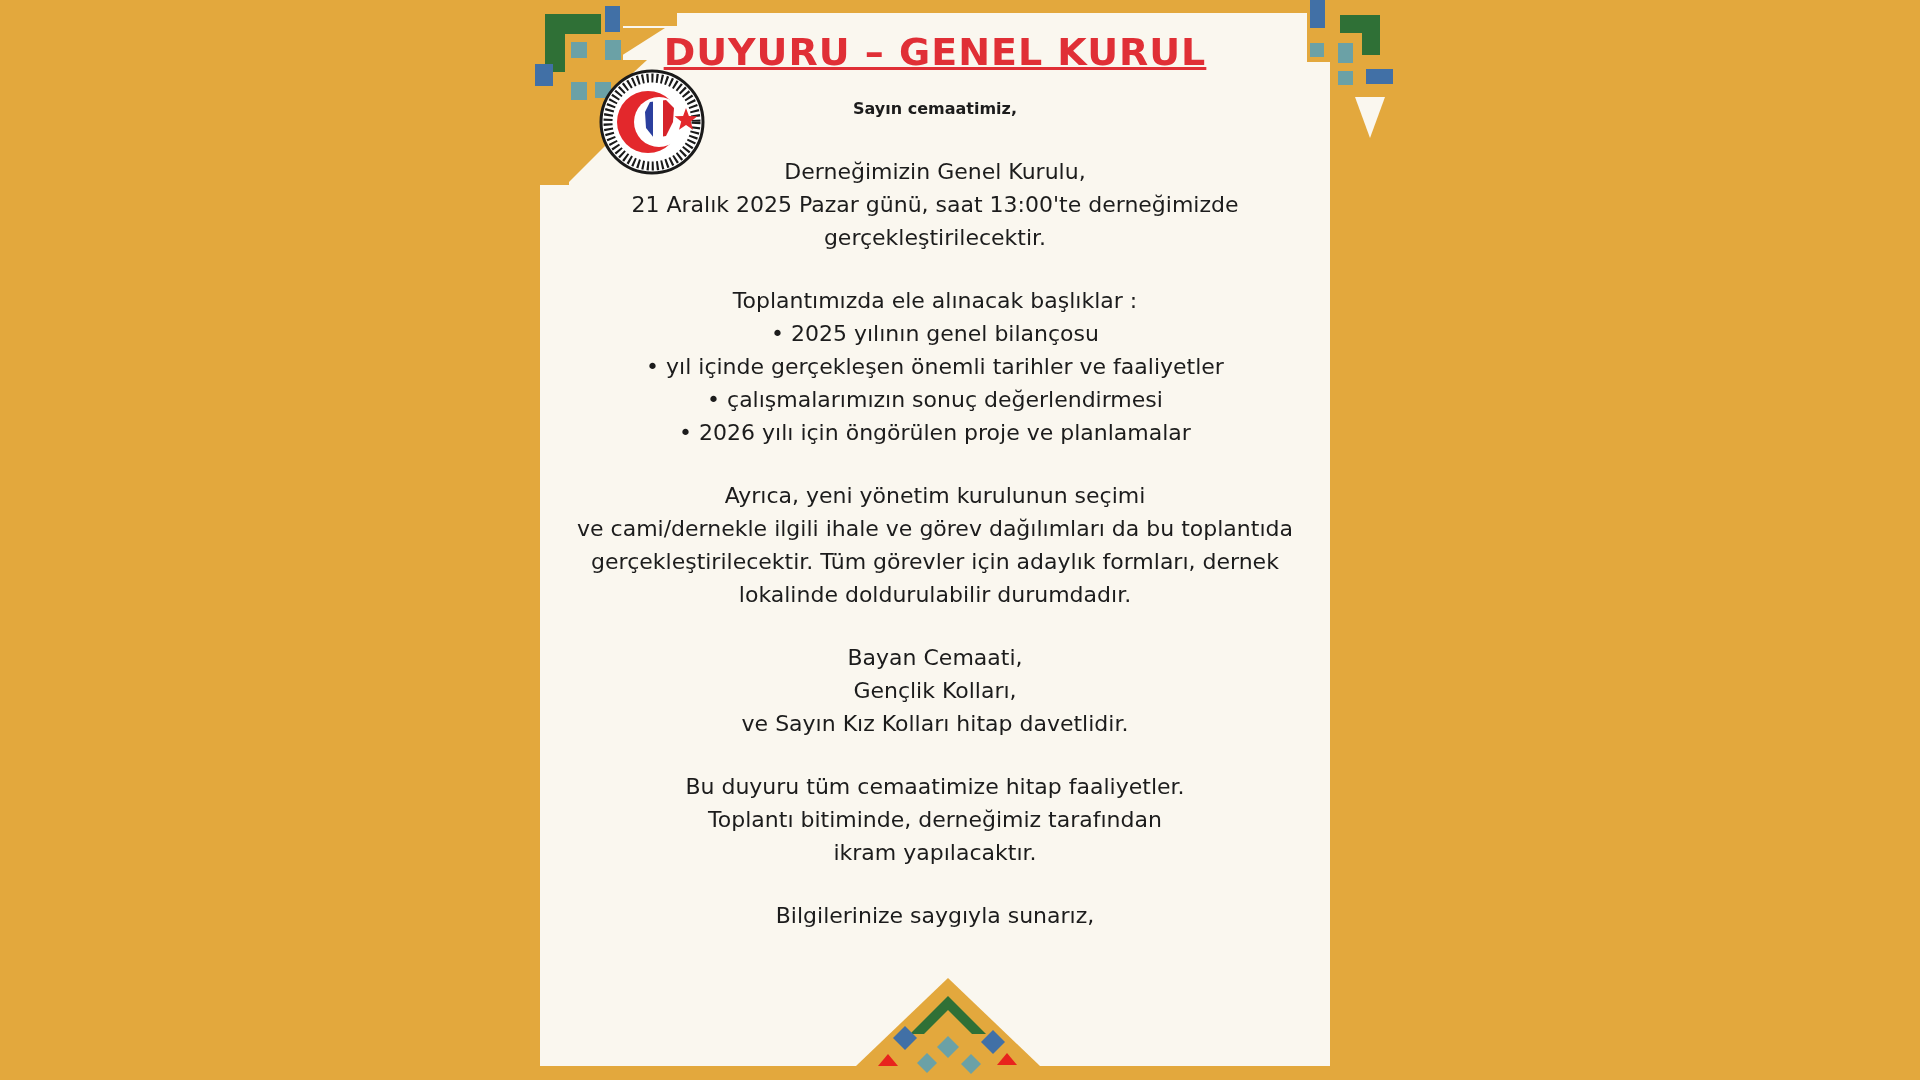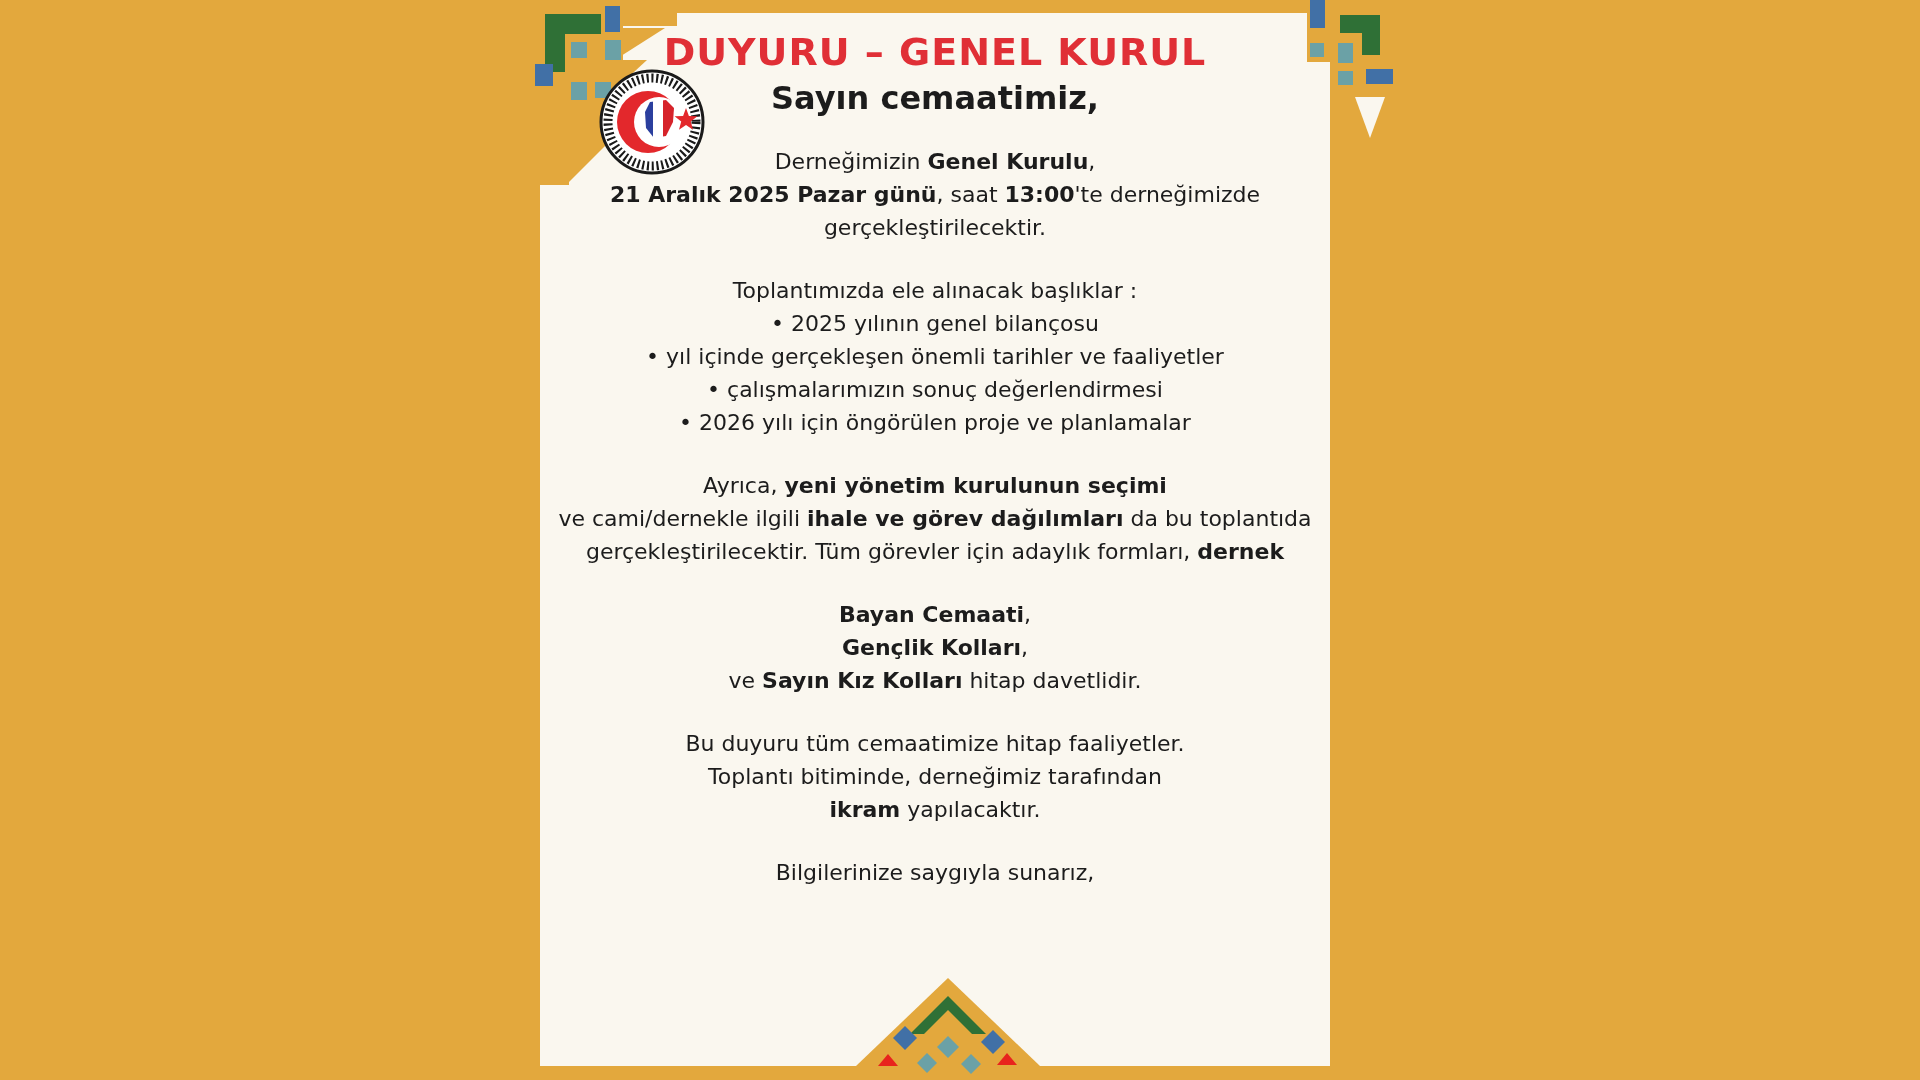--- a/index.html
+++ b/index.html
@@ -23,26 +23,26 @@
   .panel{
     position:absolute;left:540px;top:13px;width:790px;height:1053px;
     background:var(--panel);z-index:1;
   }
   .content{
     position:absolute;inset:0;text-align:center;color:var(--text);
     font-size:22px;line-height:33px;z-index:3;
   }
   .title{
     margin:16px 0 0 0;font-size:38px;line-height:46px;font-weight:bold;
-    color:var(--title-red);letter-spacing:1px;
+    color:var(--title-red);letter-spacing:1px;text-decoration:underline;
   }
-  .greeting{margin-top:7px;font-size:32px;font-weight:bold;}
+  .greeting{margin-top:17px;font-size:16px;font-weight:bold;}
   .para{margin-top:30px;}
   .para .line{min-height:33px;}
-  .b{font-weight:bold;}
+  .b{font-weight:normal;}
   .orn{position:absolute;z-index:2;}
   .orn .g{fill:var(--background);}
   .orn .gr{fill:var(--gr);}
   .orn .bl{fill:var(--bl);}
   .orn .tl{fill:var(--tl);}
   .orn .rd{fill:var(--rd);}
   .orn .wh{fill:var(--panel);}
   #orn-tl{left:535px;top:0;}
   #orn-tr{left:1285px;top:0;}
   #orn-bottom{left:838px;top:974px;}
@@ -66,20 +66,21 @@
           <div class="line"><span>Toplantımızda ele alınacak başlıklar :</span></div>
           <div class="line"><span>• 2025 yılının genel bilançosu</span></div>
           <div class="line"><span>• yıl içinde gerçekleşen önemli tarihler ve faaliyetler</span></div>
           <div class="line"><span>• çalışmalarımızın sonuç değerlendirmesi</span></div>
           <div class="line"><span>• 2026 yılı için öngörülen proje ve planlamalar</span></div>
         </div>
       <div class="para">
           <div class="line"><span>Ayrıca, </span><span class="b">yeni yönetim kurulunun seçimi</span></div>
           <div class="line"><span>ve cami/dernekle ilgili </span><span class="b">ihale ve görev dağılımları</span><span> da bu toplantıda</span></div>
           <div class="line"><span>gerçekleştirilecektir. Tüm görevler için adaylık formları, </span><span class="b">dernek</span></div>
+          <div class="line"><span class="b">lokalinde</span><span> doldurulabilir durumdadır.</span></div>
         </div>
       <div class="para">
           <div class="line"><span class="b">Bayan Cemaati</span><span>,</span></div>
           <div class="line"><span class="b">Gençlik Kolları</span><span>,</span></div>
           <div class="line"><span>ve </span><span class="b">Sayın Kız Kolları</span><span> hitap davetlidir.</span></div>
         </div>
       <div class="para">
           <div class="line"><span>Bu duyuru tüm cemaatimize hitap faaliyetler.</span></div>
           <div class="line"><span>Toplantı bitiminde, derneğimiz tarafından</span></div>
           <div class="line"><span class="b">ikram</span><span> yapılacaktır.</span></div>

